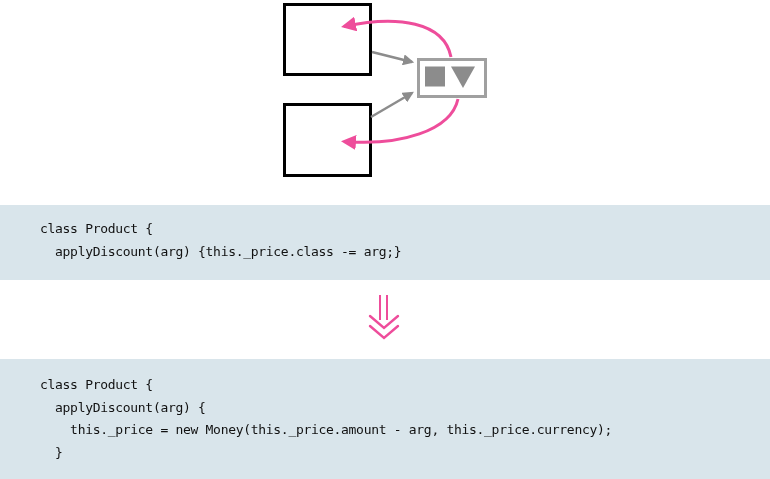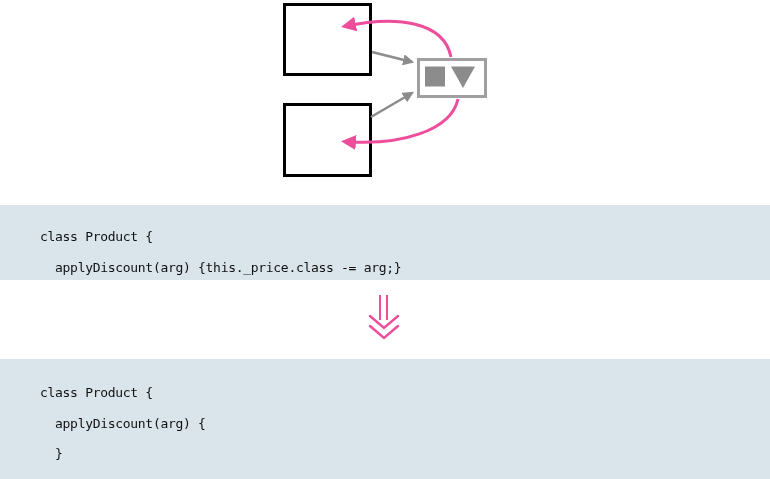--- a/index.html
+++ b/index.html
@@ -43,21 +43,20 @@
     color: var(--code-text);
     font-family: "DejaVu Sans Mono", monospace;
     font-size: 13px;
     letter-spacing: -0.3px;
   }
   .code-block.after .code { padding-top: 15px; }
   .code-line {
     white-space: pre;
     line-height: 22.5px;
     height: 22.5px;
-    margin-top: 8px;
   }
   .transform-arrow-svg {
     position: absolute;
     left: 362px; top: 290px;
     width: 44px; height: 58px;
     display: block;
   }
   .pink-thin { stroke: var(--accent-pink); stroke-width: 2; fill: none; }
   .pink-chevron { stroke: var(--accent-pink); stroke-width: 2.4; fill: none; stroke-linecap: round; }
 </style>
@@ -99,15 +98,16 @@
   <line class="pink-thin" x1="18" y1="5" x2="18" y2="30"></line>
   <line class="pink-thin" x1="25" y1="5" x2="25" y2="30"></line>
   <polyline class="pink-chevron" points="8,26 22,38 36,26"></polyline>
   <polyline class="pink-chevron" points="8,36 22,48 36,36"></polyline>
 </svg>
 
 <div class="code-block after">
   <div class="code">
     <div class="code-line">class Product {</div>
     <div class="code-line">  applyDiscount(arg) {</div>
+    <div class="code-line">    this._price = new Money(this._price.amount - arg, this._price.currency);</div>
     <div class="code-line">  }</div>
   </div>
 </div>
 
 </body></html>

